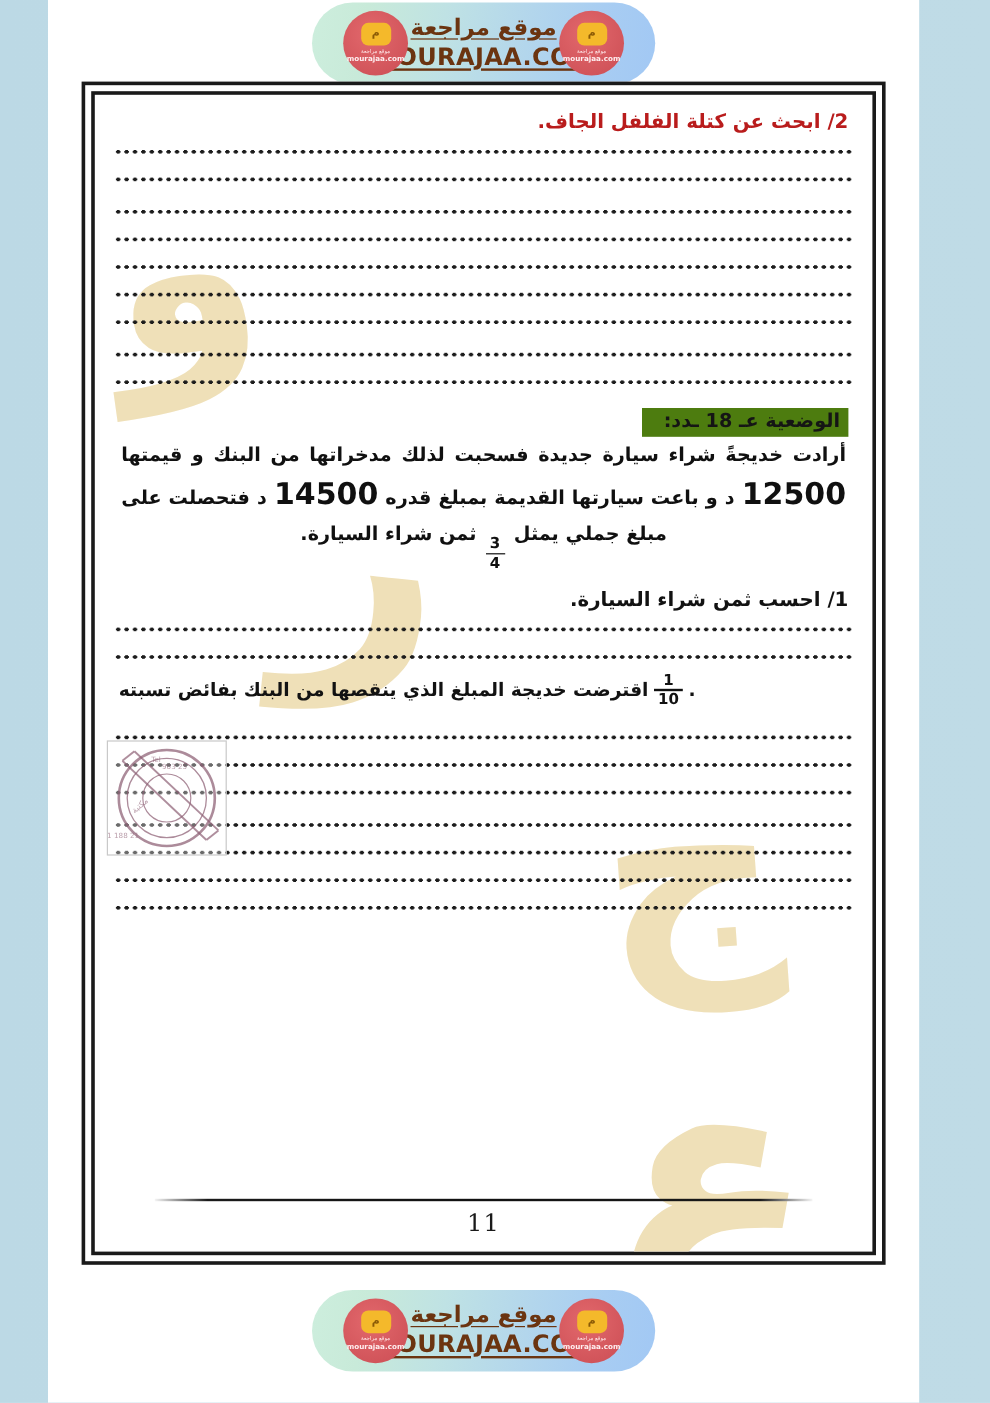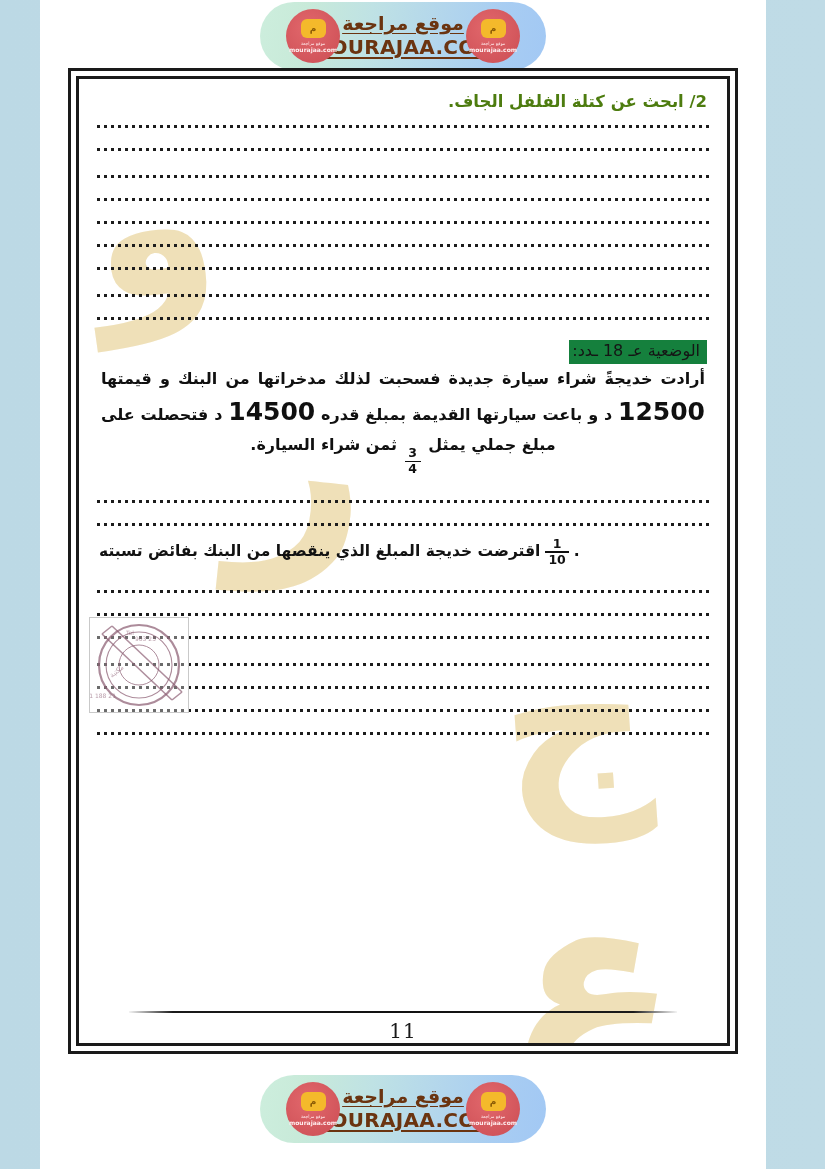--- a/index.html
+++ b/index.html
@@ -181,21 +181,21 @@
     bottom: 12px;
     z-index: 2;
     direction: rtl;
     text-align: right;
   }
 
   .q-line {
     font-family: "DejaVu Sans", sans-serif;
     font-size: 16.5px;
     font-weight: bold;
-    color: #4d7c0f;
+    color: #b91c1c;
     direction: rtl;
     text-align: right;
     line-height: 1.35;
     padding: 0 6px;
     white-space: nowrap;
   }
 
   .dots {
     height: 3px;
     margin: 0 2px;
@@ -204,26 +204,26 @@
     background-repeat: repeat-x;
     background-position: 0 center;
   }
 
   .gap-s { height: 12px; }
   .gap-m { height: 20px; }
 
   
   .situation-head {
     display: inline-block;
-    background: #15803d;
+    background: #4d7c0f;
     color: #151515;
     font-family: "DejaVu Sans", sans-serif;
     font-size: 16px;
-    font-weight: normal;
-    padding: 1px 7px 2px 3px;
+    font-weight: bold;
+    padding: 1px 7px 2px 18px;
     direction: rtl;
     line-height: 1.3;
   }
   .situation-head-wrap {
     text-align: right;
     padding: 0 6px;
   }
 
   
   .problem {
@@ -304,21 +304,21 @@
     z-index: 3;
     border: 1px solid #c9c9c9;
     background: rgba(255,255,255,0.35);
   }
 
   
   #footer-zone {
     position: absolute;
     left: 14px;
     right: 14px;
-    bottom: 0;
+    bottom: 12px;
     z-index: 2;
   }
   #footer-rule {
     height: 2px;
     margin: 0 36px 6px 36px;
     background: linear-gradient(90deg, #f4f4f4 0%, #1a1a1a 8%, #111 50%, #1a1a1a 92%, #f4f4f4 100%);
   }
   #page-number {
     text-align: center;
     font-family: "DejaVu Serif", "Liberation Serif", serif;
@@ -429,20 +429,21 @@
             <span>د فتحصلت على مبلغ جملي يمثل</span>
             <span class="frac">
               <span class="top">3</span>
               <span class="bar"></span>
               <span class="bot">4</span>
             </span>
             <span>ثمن شراء السيارة.</span>
           </div>
 
           <div class="gap-s"></div>
+          <div class="sub-q">1/ احسب ثمن شراء السيارة.</div>
           <div class="gap-s"></div>
           <div class="dots"></div>
           <div class="gap-m"></div>
           <div class="dots"></div>
           <div class="gap-s"></div>
 
           <div class="assume-line">
             <span>اقترضت خديجة المبلغ الذي ينقصها من البنك بفائض تسبته</span>
             <span class="frac">
               <span class="top">1</span>

